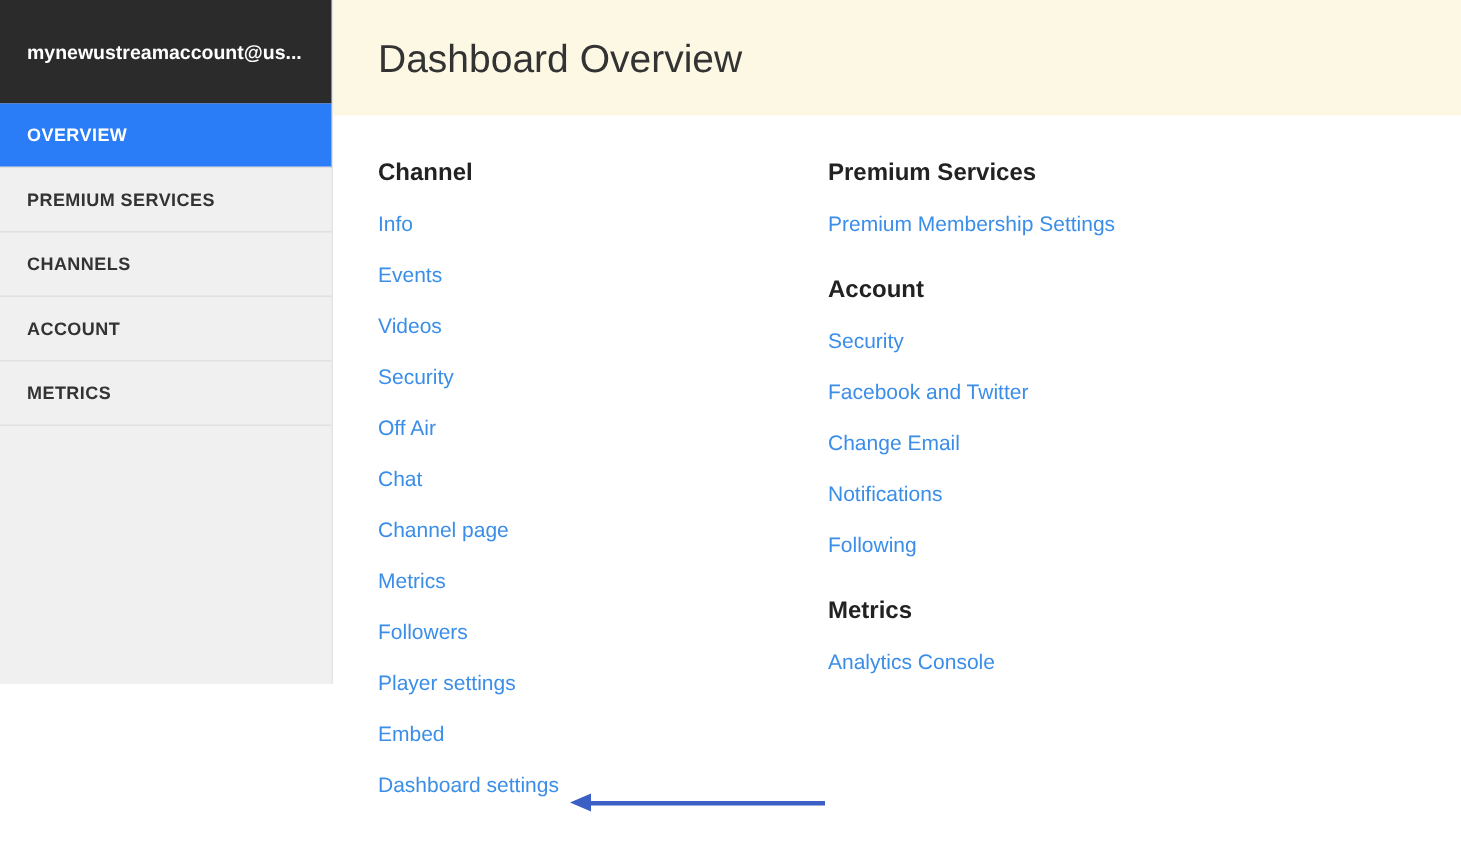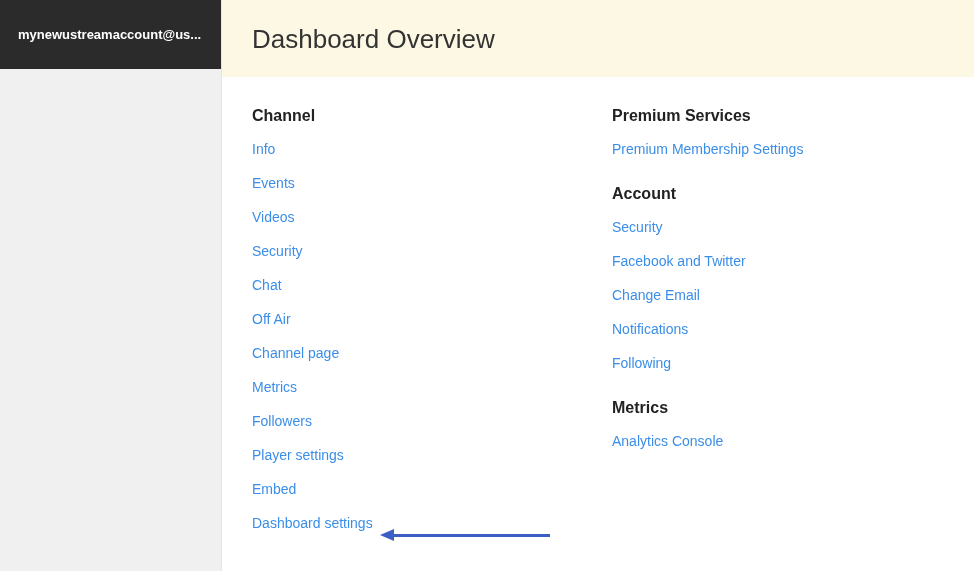--- a/index.html
+++ b/index.html
@@ -1,31 +1,31 @@
 <!DOCTYPE html>
 <html><head>
 <meta charset="utf-8">
 <style>
   * { margin: 0; padding: 0; box-sizing: border-box; }
   html, body { width: 974px; height: 571px; font-family: "Helvetica Neue", Helvetica, Arial, sans-serif; color: #333; }
   body { display: flex; background: #fff; }
 
   
-  .sidebar { width: 222px; flex: 0 0 222px; background: #f0f0f0; height: 571px; border-right: 1px solid #e5e5e5; }
+  .sidebar { width: 222px; flex: 0 0 222px; background: #f0f0f0; height: 456px; border-right: 1px solid #e5e5e5; }
   .sidebar-header { background: #2b2b2b; color: #fff; height: 69px; display: flex; align-items: center; padding: 0 18px; font-size: 13px; font-weight: 600; }
   .sidebar-nav { }
   .sidebar-item { display: block; padding: 14px 18px; font-size: 12px; font-weight: 700; color: #333; letter-spacing: 0.3px; border-bottom: 1px solid #e0e0e0; cursor: pointer; text-transform: uppercase; }
   .sidebar-item.active { background: #2a7cf7; color: #fff; }
 
   
   .main { flex: 1; display: flex; flex-direction: column; }
   .page-header { background: #fdf8e4; padding: 24px 30px 22px 30px; }
   .page-title { font-size: 26px; font-weight: 400; color: #333; }
 
-  .content { display: flex; padding: 30px 30px 0 30px; gap: 60px; }
+  .content { display: flex; padding: 30px 30px 0 30px; }
   .col { }
   .col-left { width: 300px; }
   .col-right { width: 320px; }
 
   .section { margin-bottom: 28px; }
   .section-heading { font-size: 16px; font-weight: 700; color: #222; margin-bottom: 16px; }
   .link-list { }
   .link-item { display: block; font-size: 14px; color: #3b8ee8; margin-bottom: 18px; cursor: pointer; position: relative; }
   .link-item:last-child { margin-bottom: 0; }
 
@@ -34,39 +34,56 @@
   .arrow-line { position: absolute; top: 5px; left: 10px; right: 0; height: 3px; background: #3b5fc4; }
   .arrow-head { position: absolute; left: 0; top: 0; width: 0; height: 0; border-top: 6px solid transparent; border-bottom: 6px solid transparent; border-right: 14px solid #3b5fc4; }
 </style>
 </head>
 <body>
 
 <div class="sidebar">
   <div class="sidebar-header">
     <span>mynewustreamaccount@us...</span>
   </div>
+  <div class="sidebar-nav">
+    <div class="sidebar-item active">
+      <span>OVERVIEW</span>
+    </div>
+    <div class="sidebar-item">
+      <span>PREMIUM SERVICES</span>
+    </div>
+    <div class="sidebar-item">
+      <span>CHANNELS</span>
+    </div>
+    <div class="sidebar-item">
+      <span>ACCOUNT</span>
+    </div>
+    <div class="sidebar-item">
+      <span>METRICS</span>
+    </div>
+  </div>
 </div>
 
 <div class="main">
   <div class="page-header">
     <h1 class="page-title">Dashboard Overview</h1>
   </div>
 
   <div class="content">
 
     <div class="col col-left">
       <div class="section">
         <div class="section-heading">Channel</div>
         <div class="link-list">
           <a class="link-item">Info</a>
           <a class="link-item">Events</a>
           <a class="link-item">Videos</a>
           <a class="link-item">Security</a>
+          <a class="link-item">Off Air</a>
           <a class="link-item">Chat</a>
-          <a class="link-item">Off Air</a>
           <a class="link-item">Channel page</a>
           <a class="link-item">Metrics</a>
           <a class="link-item">Followers</a>
           <a class="link-item">Player settings</a>
           <a class="link-item">Embed</a>
           <a class="link-item">Dashboard settings</a>
         </div>
       </div>
     </div>
 

